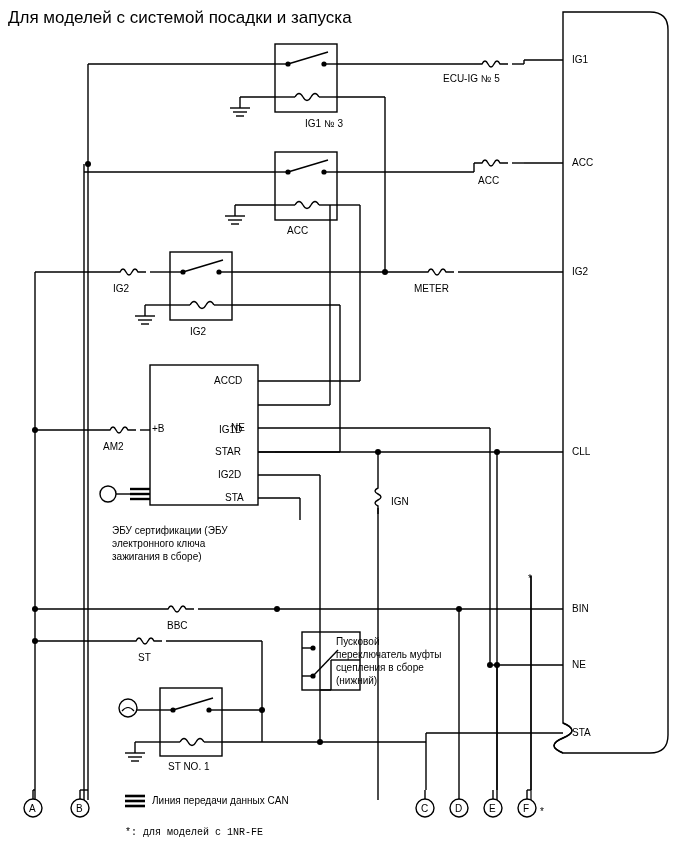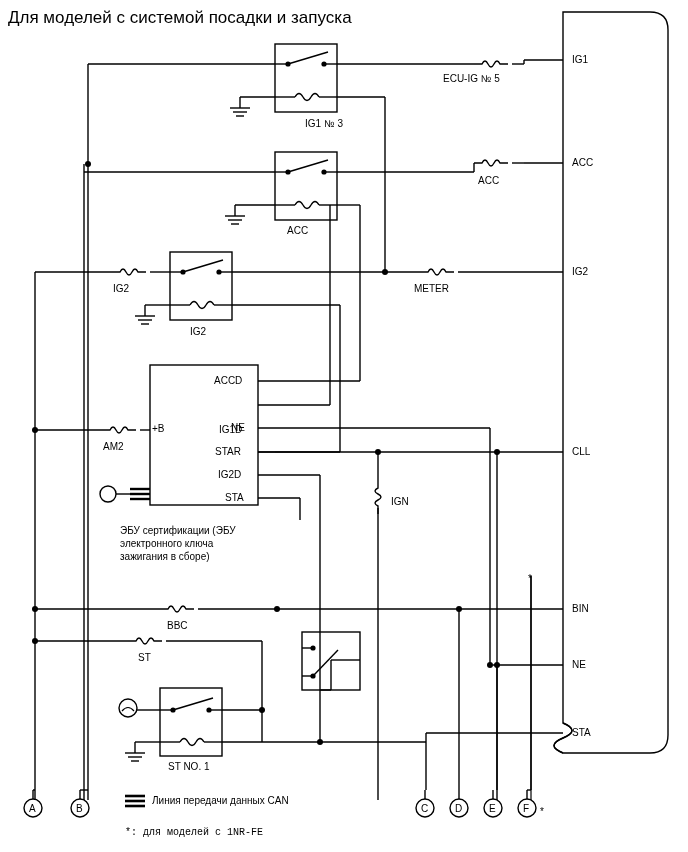--- a/index.html
+++ b/index.html
@@ -30,21 +30,21 @@
     color: #000;
     white-space: pre;
   }
   .title {
     position: absolute;
     left: 8px;
     top: 8px;
     font-size: 17px;
     color: #000;
   }
-  .multiline { white-space: pre-line; margin-left: 8px; }
+  .multiline { white-space: pre-line; }
 </style>
 </head>
 <body>
 
 <div id="page">
 
   <div class="title">Для моделей с системой посадки и запуска</div>
 
   <svg id="diagram-svg" width="688" height="852" viewBox="0 0 688 852">
     <defs>
@@ -304,20 +304,24 @@
   <div class="lbl" style="left:219px; top:398px;margin-top:25px;">IG1D</div>
   <div class="lbl" style="left:231px; top:421px;">NE</div>
   <div class="lbl" style="left:215px; top:445px;">STAR</div>
   <div class="lbl" style="left:218px; top:468px;">IG2D</div>
   <div class="lbl" style="left:225px; top:491px;">STA</div>
   <div class="lbl" style="left:152px; top:422px;">+B</div>
   <div class="lbl multiline" style="left:112px; top:524px;">ЭБУ сертификации (ЭБУ
 электронного ключа
 зажигания в сборе)</div>
 
+  <div class="lbl multiline" style="left:336px; top:635px; width:120px;">Пусковой
+переключатель муфты
+сцепления в сборе
+(нижний)</div>
 
   <div class="lbl" style="left:29px;  top:802px;">A</div>
   <div class="lbl" style="left:76px;  top:802px;">B</div>
   <div class="lbl" style="left:421px; top:802px;">C</div>
   <div class="lbl" style="left:455px; top:802px;">D</div>
   <div class="lbl" style="left:489px; top:802px;">E</div>
   <div class="lbl" style="left:523px; top:802px;">F</div>
   <div class="lbl" style="left:540px; top:805px;">*</div>
 
   <div class="lbl" style="left:152px; top:794px;">Линия передачи данных CAN</div>

